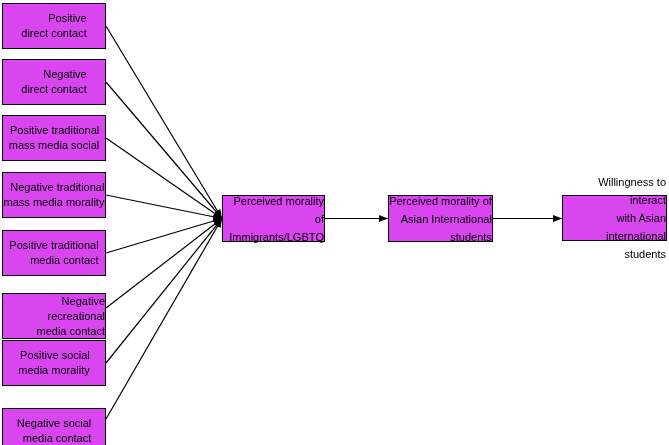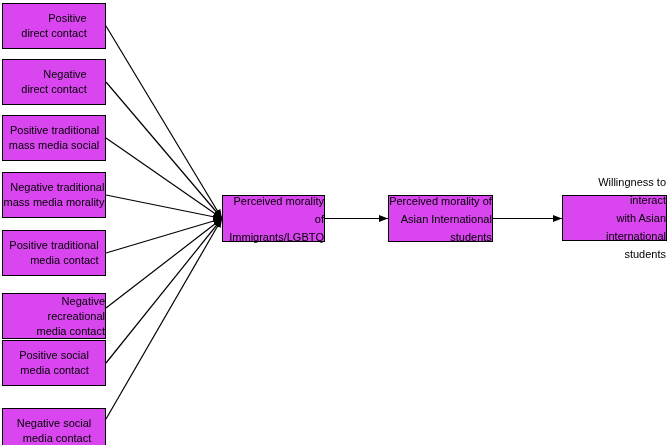--- a/index.html
+++ b/index.html
@@ -92,21 +92,21 @@
   <div class="node predictor" style="top:230px">
     <span class="label">Positive traditional
 media contact</span>
   </div>
   <div class="node predictor" style="top:293px">
     <span class="label">Negative recreational
 media contact</span>
   </div>
   <div class="node predictor" style="top:340px">
     <span class="label">Positive social
-media contact</span>
+media morality</span>
   </div>
   <div class="node predictor" style="top:408px">
     <span class="label">Negative social
 media contact</span>
   </div>
 
   <div class="node mediator1">
     <span class="label">Perceived morality
 of Immigrants/LGBTQ</span>
   </div>

